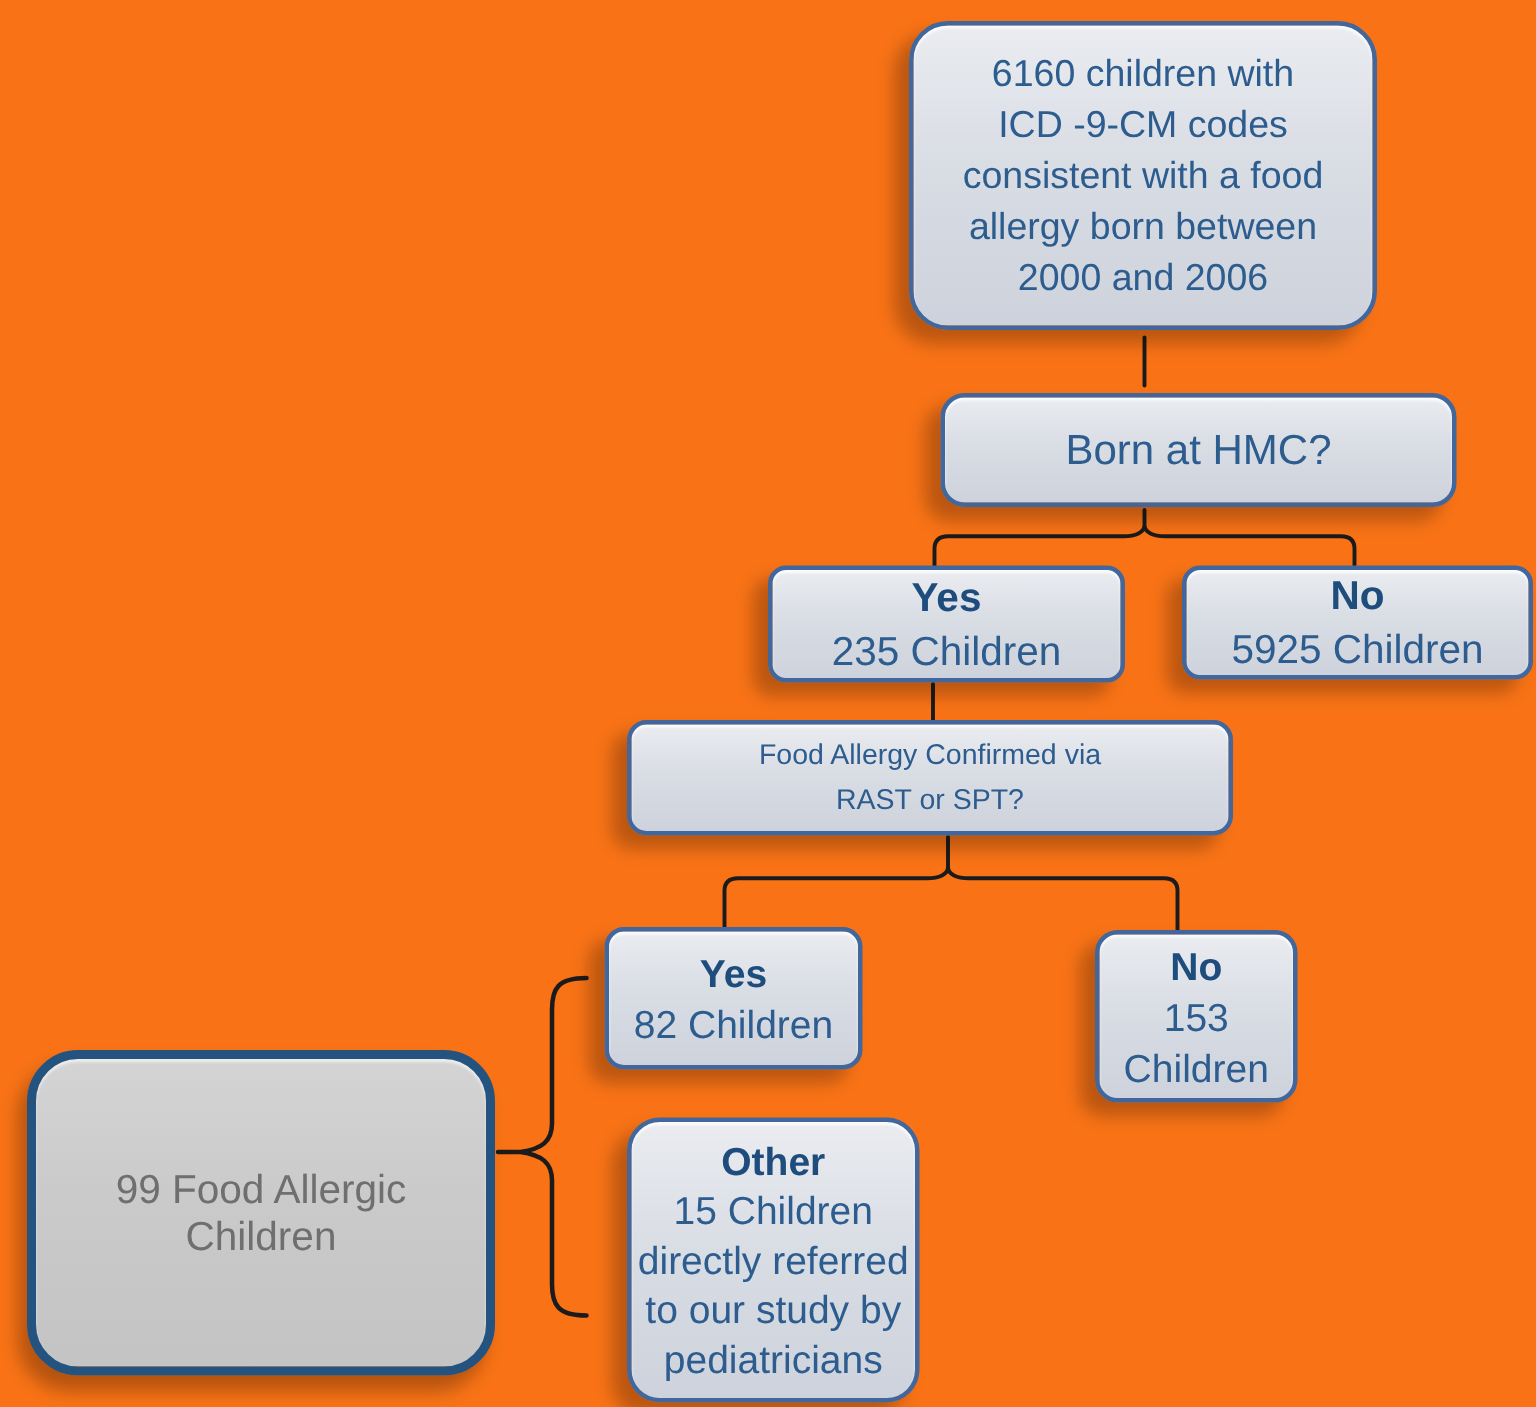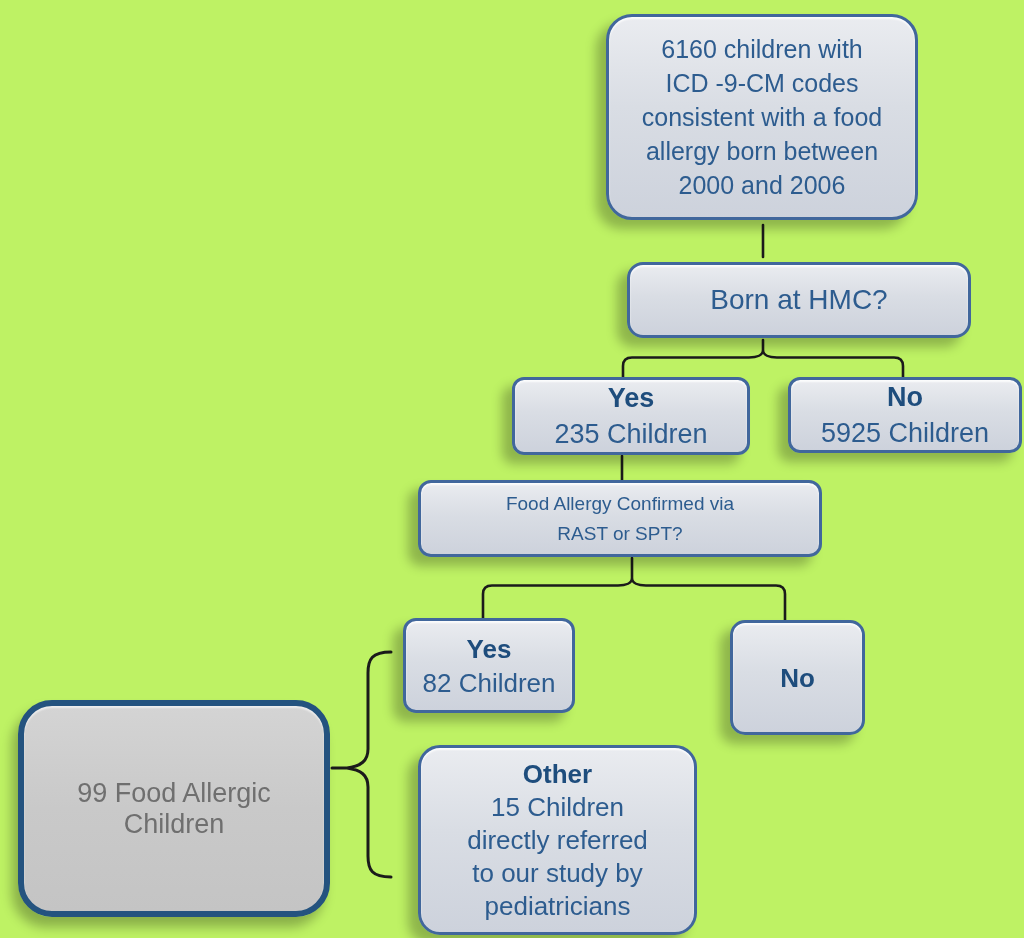--- a/index.html
+++ b/index.html
@@ -1,20 +1,20 @@
 <!DOCTYPE html>
 <html><head>
 <meta charset="utf-8">
 <style>
   html, body { margin: 0; padding: 0; background: #ffffff; }
   .canvas {
     position: relative;
     width: 1024px;
     height: 938px;
-    background: #bef264;
+    background: #f97316;
     font-family: "Liberation Sans", sans-serif;
     overflow: hidden;
   }
   svg.connectors {
     position: absolute;
     left: 0; top: 0;
     width: 1024px; height: 938px;
     z-index: 1;
   }
   .node {
@@ -34,21 +34,21 @@
   .node .body { white-space: pre-line; }
   .node .label { font-weight: bold; color: #1e4d7d; }
 
   #n-root   { left: 606px; top: 14px;  width: 312px; height: 206px; border-radius: 26px; font-size: 25px; line-height: 34px; }
   #n-q1     { left: 627px; top: 262px; width: 344px; height: 76px;  border-radius: 16px; font-size: 28px; }
   #n-yes1   { left: 512px; top: 377px; width: 238px; height: 78px;  border-radius: 12px; font-size: 27px; line-height: 36px; }
   #n-no1    { left: 788px; top: 377px; width: 234px; height: 76px;  border-radius: 12px; font-size: 27px; line-height: 36px; }
   #n-q2     { left: 418px; top: 480px; width: 404px; height: 77px;  border-radius: 13px; font-size: 19px; line-height: 30px; }
   #n-yes2   { left: 403px; top: 618px; width: 172px; height: 95px;  border-radius: 13px; font-size: 26px; line-height: 34px; }
   #n-no2    { left: 730px; top: 620px; width: 135px; height: 115px; border-radius: 15px; font-size: 26px; line-height: 34px; }
-  #n-other  { left: 418px; top: 745px; width: 279px; height: 190px; border-radius: 22px; font-size: 26px; line-height: 33px; }
+  #n-other  { left: 418px; top: 745px; width: 195px; height: 190px; border-radius: 22px; font-size: 26px; line-height: 33px; }
 
   #n-result {
     left: 18px; top: 700px; width: 312px; height: 217px;
     border-radius: 34px; font-size: 27px;
     background: linear-gradient(180deg, #d4d4d4 0%, #c9c9c9 50%, #c4c4c4 100%);
     border: 6px solid #24537f;
     color: #6f6f6f;
     box-shadow: -6px 10px 12px rgba(0,0,0,0.28), inset 0 2px 2px rgba(255,255,255,0.6);
   }
 </style>
@@ -98,20 +98,22 @@
 RAST or SPT?</div>
   </div>
 
   <div class="node" id="n-yes2">
     <div class="label">Yes</div>
     <div class="body">82 Children</div>
   </div>
 
   <div class="node" id="n-no2">
     <div class="label">No</div>
+    <div class="body">153
+Children</div>
   </div>
 
   <div class="node" id="n-other">
     <div class="label">Other</div>
     <div class="body">15 Children
 directly referred
 to our study by
 pediatricians</div>
   </div>
 

